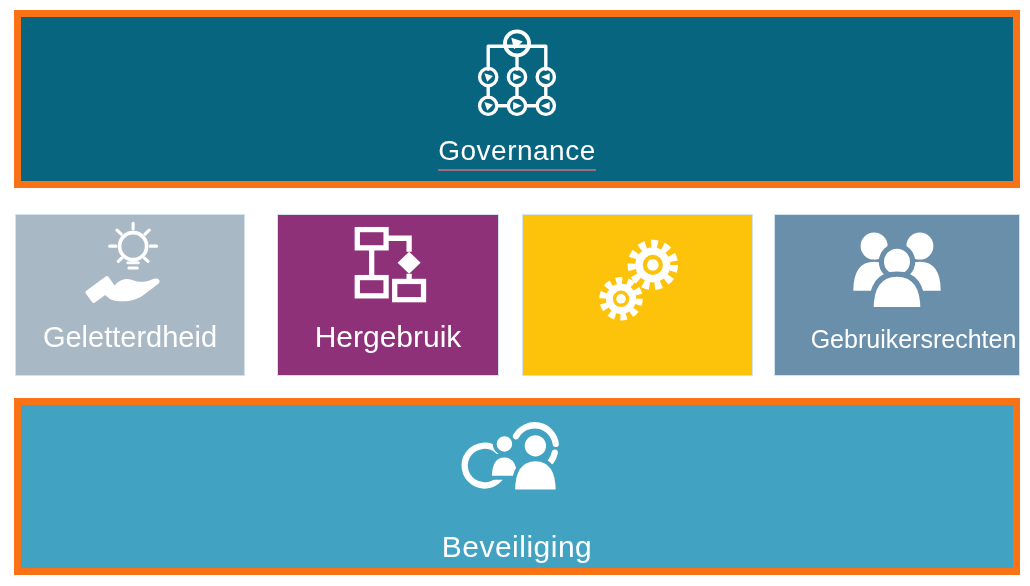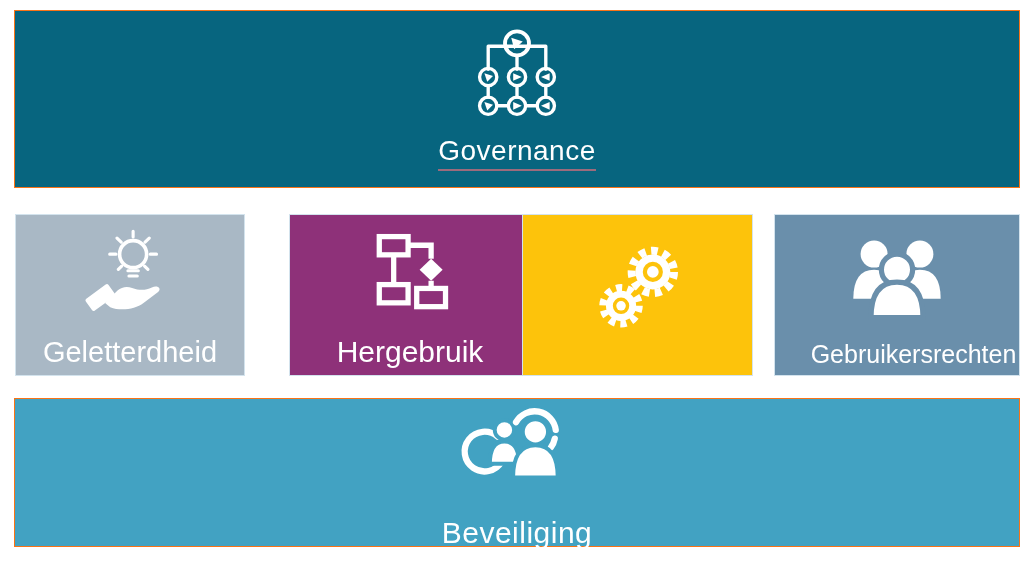--- a/index.html
+++ b/index.html
@@ -7,57 +7,57 @@
     position:relative;
     width:1030px;height:586px;
     background:#ffffff;
     font-family:"Liberation Sans", sans-serif;
     overflow:hidden;
   }
   .banner{
     position:absolute;
     left:14px;width:1006px;
     box-sizing:border-box;
-    border:1px solid #f97316;
+    border:7px solid #f97316;
     display:flex;flex-direction:column;
     align-items:center;justify-content:center;
     color:#ffffff;
   }
   .banner-top{top:10px;height:178px;gap:9px;}
-  .banner-bottom{top:398px;height:149px;gap:28px;}
+  .banner-bottom{top:398px;height:177px;gap:28px;}
   .banner-label{
     font-size:28px;
     letter-spacing:0.5px;
     line-height:1.1;
   }
   .gov-underline{
     border-bottom:2px solid #9c6b7c;
     padding-bottom:3px;
   }
   .bottom-label{font-size:30px;}
   .block{
     position:absolute;
     top:214px;height:162px;
     box-sizing:border-box;
     border:1px solid #d3e3ed;
     display:flex;flex-direction:column;
     align-items:center;justify-content:flex-end;
-    padding-bottom:8px;
+    padding-bottom:23px;
     color:#ffffff;
   }
   .block .icon-zone{
     flex:1;display:flex;align-items:center;justify-content:center;
     width:100%;
   }
   .block-label{
     white-space:nowrap;
     line-height:1.05;
   }
   .b1{left:15px;width:230px;}
-  .b2{left:289px;width:242px;}
+  .b2{left:277px;width:222px;}
   .b3{left:522px;width:231px;}
   .b4{left:774px;width:246px;}
   .b1 .block-label{font-size:29px;}
   .b2 .block-label{font-size:30px;}
   .b3 .block-label{font-size:25px;}
   .b4 .block-label{font-size:25px;margin-left:33px;}
   svg{display:block;}
 </style>
 </head>
 <body>

